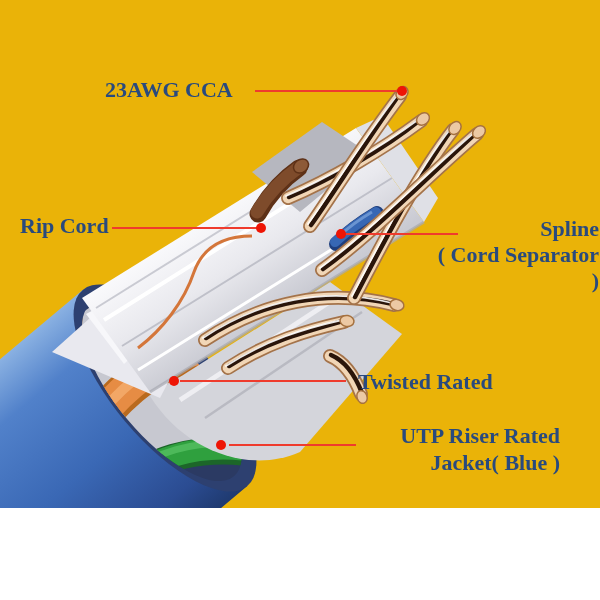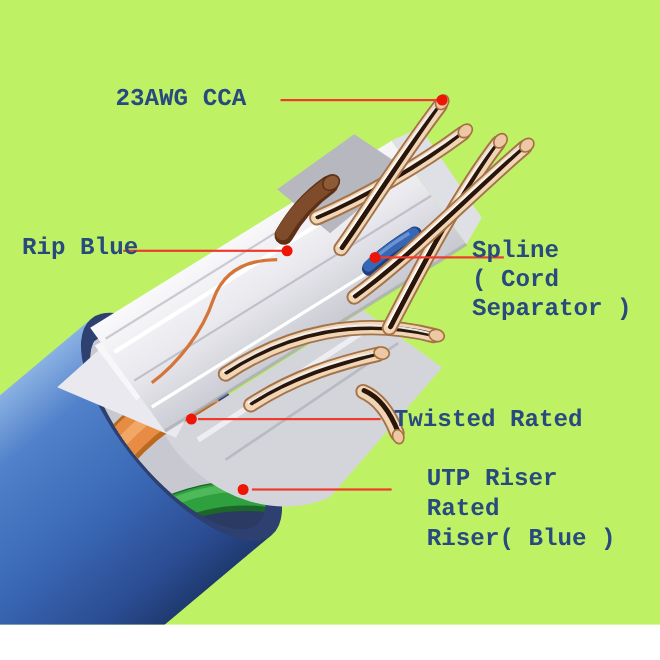--- a/index.html
+++ b/index.html
@@ -1,20 +1,20 @@
 <!DOCTYPE html>
 <html><head>
 <meta charset="utf-8">
 <style>
   html,body{margin:0;padding:0;background:#fff;}
-  .stage{position:relative;width:600px;height:568px;background:#bef264;overflow:hidden;
-         font-family:Liberation Mono, monospace;}
+  .stage{position:relative;width:600px;height:508px;background:#eab308;overflow:hidden;
+         font-family:Liberation Serif, serif;}
   .art{position:absolute;left:0;top:0;}
   .lbl{position:absolute;color:#294a7e;font-size:22px;font-weight:600;line-height:26px;white-space:nowrap;}
-  .lbl.center{text-align:left;white-space:normal;}
+  .lbl.center{text-align:right;white-space:normal;}
   .leader{position:absolute;height:2px;background:#ef3b2d;}
   .dot{position:absolute;width:10px;height:10px;border-radius:50%;background:#ee1505;}
   
   .w-edge{fill:none;stroke:#a4734a;stroke-width:14;stroke-linecap:round;}
   .w-base{fill:none;stroke:#f1d6b6;stroke-width:10.5;stroke-linecap:round;}
   .w-core{fill:none;stroke:#2a150a;stroke-width:4.5;stroke-linecap:round;}
   .w-hi{fill:none;stroke:#ffffff;stroke-width:1.8;stroke-linecap:round;opacity:.9;}
   .cap{fill:#ecc9a4;stroke:#a5713f;stroke-width:1.5;}
 </style>
 </head>
@@ -167,27 +167,27 @@
   <div class="dot" style="left:336px;top:229px;"></div>
 
   <div class="leader" style="left:180px;top:380px;width:166px;"></div>
   <div class="dot" style="left:169px;top:376px;"></div>
 
   <div class="leader" style="left:229px;top:444px;width:127px;"></div>
   <div class="dot" style="left:216px;top:440px;"></div>
 
   <div class="lbl" style="left:105px;top:77px;">23AWG CCA</div>
 
-  <div class="lbl" style="left:20px;top:213px;">Rip Blue</div>
+  <div class="lbl" style="left:20px;top:213px;">Rip Cord</div>
 
   <div class="lbl center" style="left:429px;top:216px;width:170px;">
     <div>Spline</div>
     <div>( Cord Separator )</div>
   </div>
 
   <div class="lbl" style="left:358px;top:369px;">Twisted Rated</div>
 
   <div class="lbl center" style="left:388px;top:422px;width:172px;line-height:27px;">
     <div>UTP Riser Rated</div>
-    <div>Riser( Blue )</div>
+    <div>Jacket( Blue )</div>
   </div>
 
 </div>
 
 </body></html>

